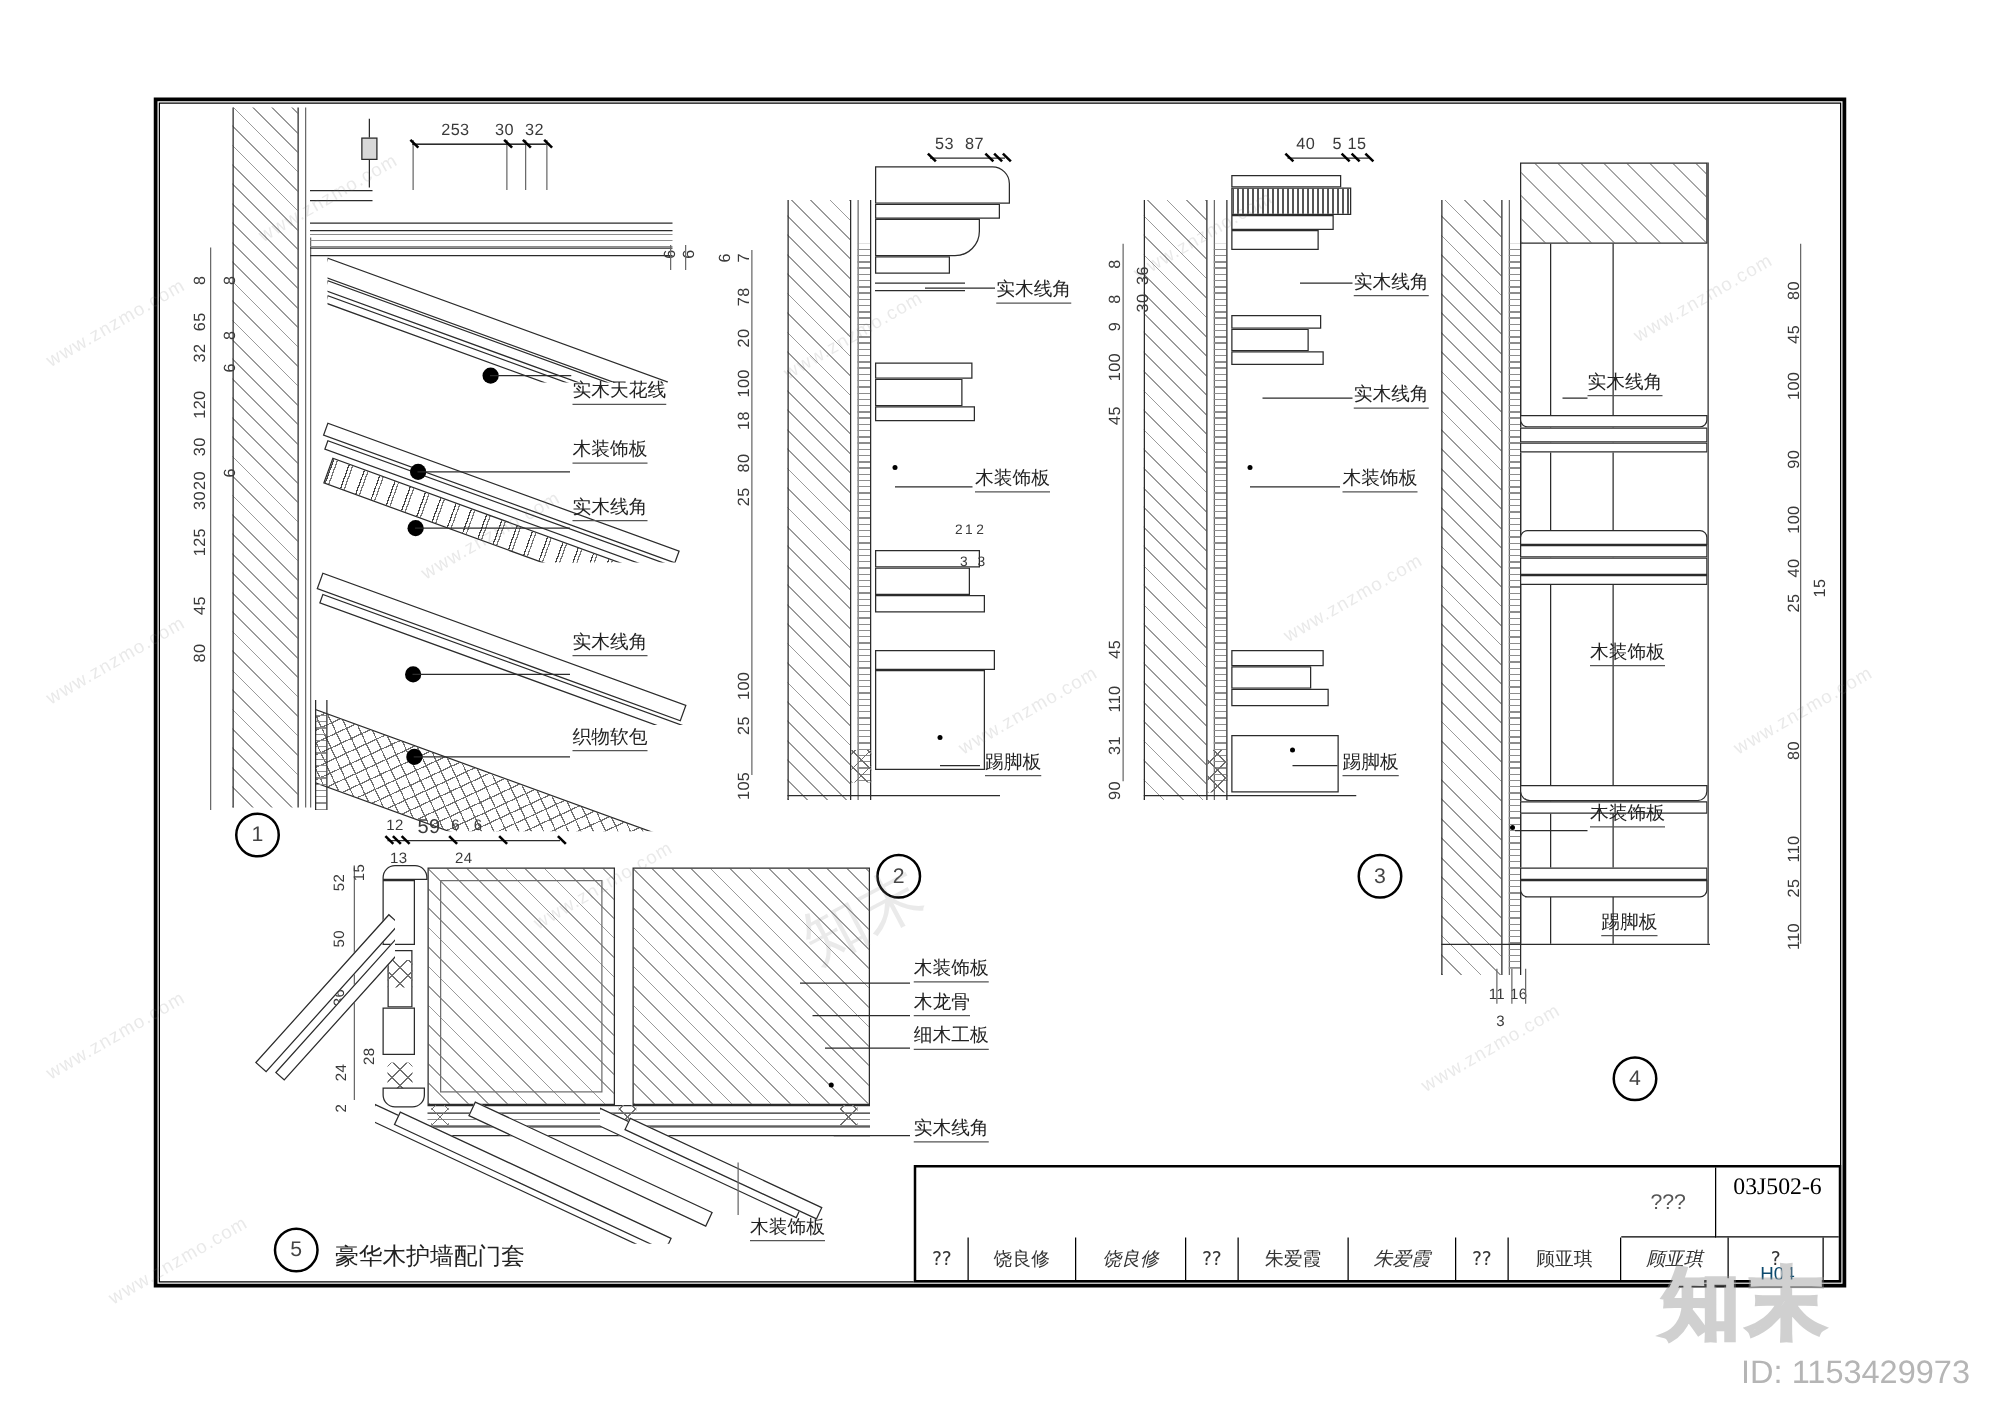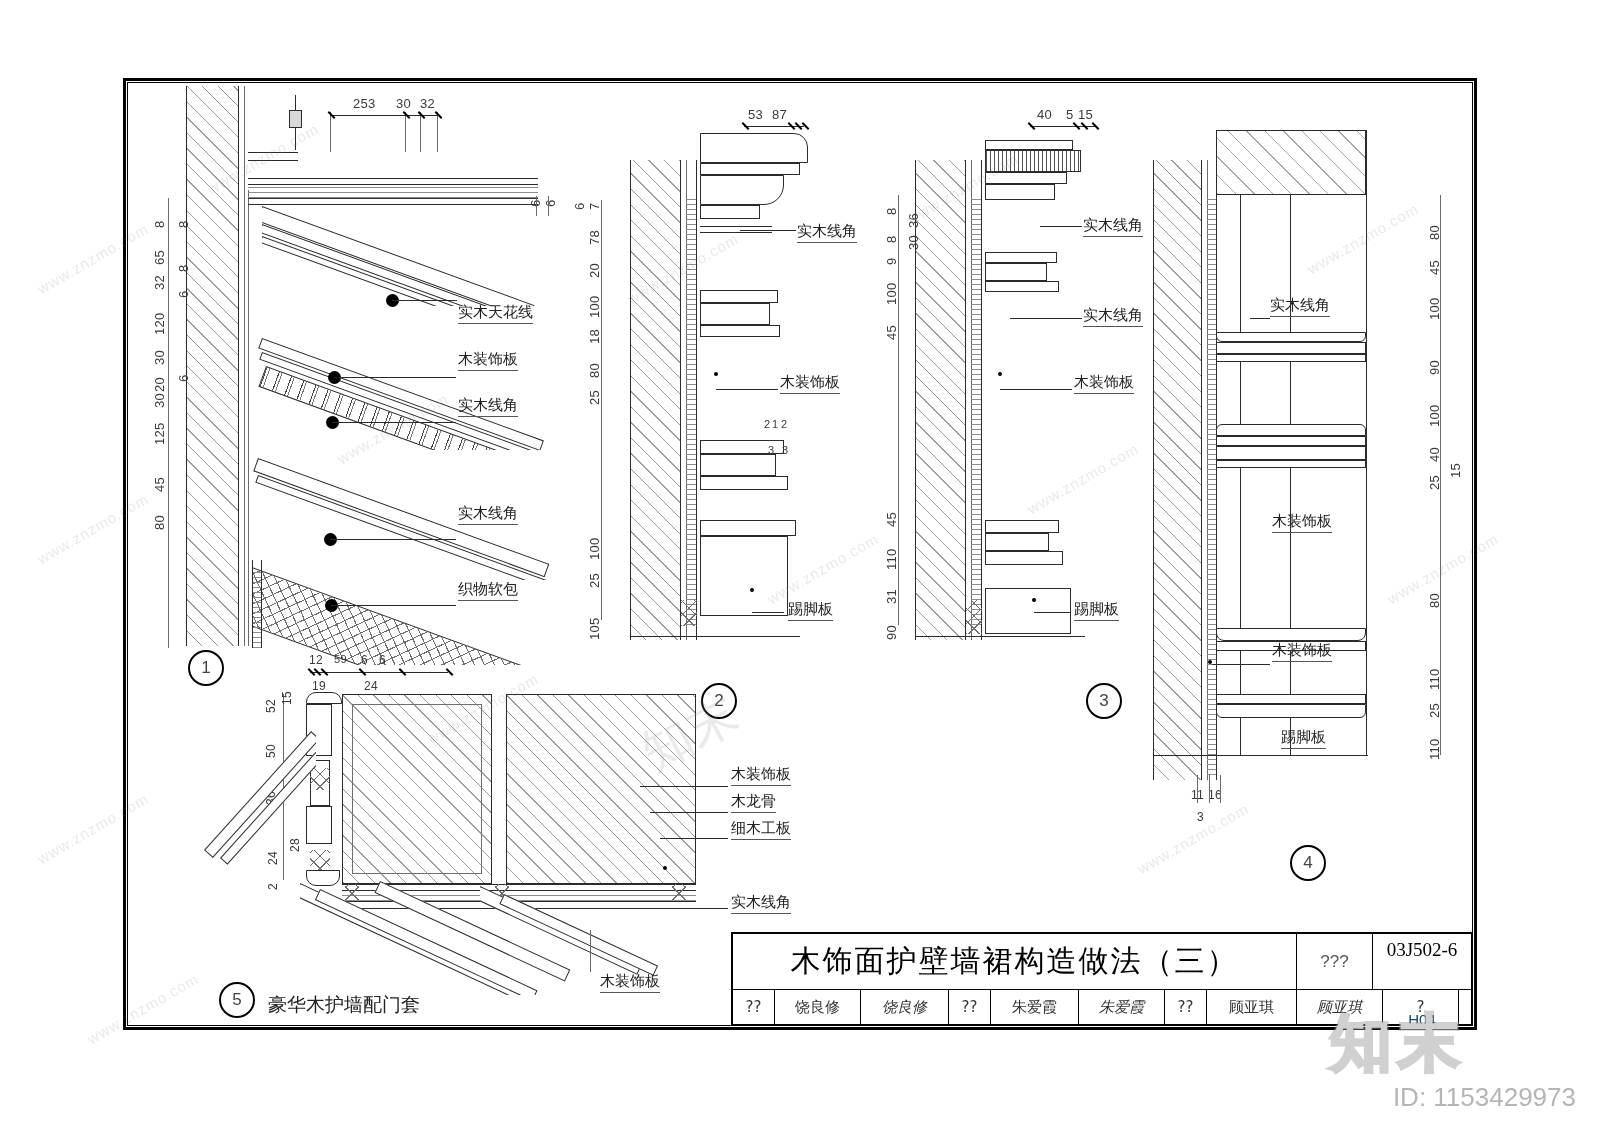--- a/index.html
+++ b/index.html
@@ -403,24 +403,24 @@
   <div>
 
     <div class="ln hln" style="left:310px;top:672px;width:138px;"></div>
     <div class="tick" style="left:307px;top:671px;"></div>
     <div class="tick" style="left:313px;top:671px;"></div>
     <div class="tick" style="left:320px;top:671px;"></div>
     <div class="tick" style="left:358px;top:671px;"></div>
     <div class="tick" style="left:398px;top:671px;"></div>
     <div class="tick" style="left:445px;top:671px;"></div>
     <div class="dim-txt" style="left:309px;top:653px;font-size:12px;">12</div>
-    <div class="dim-txt" style="left:334px;top:653px;font-size:11px;">59</div>
+    <div class="dim-txt" style="left:334px;top:653px;font-size:16px;">59</div>
     <div class="dim-txt" style="left:361px;top:653px;font-size:12px;">6</div>
     <div class="dim-txt" style="left:379px;top:653px;font-size:12px;">6</div>
-    <div class="dim-txt" style="left:312px;top:679px;font-size:12px;">19</div>
+    <div class="dim-txt" style="left:312px;top:679px;font-size:12px;">13</div>
     <div class="dim-txt" style="left:364px;top:679px;font-size:12px;">24</div>
 
     <div class="ln vln thin" style="left:283px;top:694px;height:186px;"></div>
     <div class="dim-txt dim-v" style="left:280px;top:705px;font-size:12px;">15</div>
     <div class="dim-txt dim-v" style="left:264px;top:713px;font-size:12px;">52</div>
     <div class="dim-txt dim-v" style="left:264px;top:758px;font-size:12px;">50</div>
     <div class="dim-txt dim-v" style="left:264px;top:805px;font-size:12px;">36</div>
     <div class="dim-txt dim-v" style="left:288px;top:852px;font-size:12px;">28</div>
     <div class="dim-txt dim-v" style="left:266px;top:865px;font-size:12px;">24</div>
     <div class="dim-txt dim-v" style="left:266px;top:890px;font-size:12px;">2</div>
@@ -480,23 +480,20 @@
     <div class="ln vln thin" style="left:590px;top:930px;height:42px;"></div>
     <div class="lbl lbl-u" style="left:600px;top:972px;">木装饰板</div>
 
     <div class="bubble" style="left:219px;top:982px;">
       <span>5</span>
     </div>
     <div class="lbl" style="left:268px;top:992px;font-size:19px;">豪华木护墙配门套</div>
   </div>
 
   <div id="titleblock">
-    <div id="tb-main">
-      <span id="tb-title">木饰面护壁墙裙构造做法（三）</span>
-    </div>
     <div id="tb-q">???</div>
     <div id="tb-code">03J502-6</div>
 
     <div id="tb-bottom">
       <div class="c" style="width:42px;">??</div>
       <div class="c" style="width:86px;">饶良修</div>
       <div class="c sig" style="width:88px;">饶良修</div>
       <div class="c" style="width:42px;">??</div>
       <div class="c" style="width:88px;">朱爱霞</div>
       <div class="c sig" style="width:86px;">朱爱霞</div>

